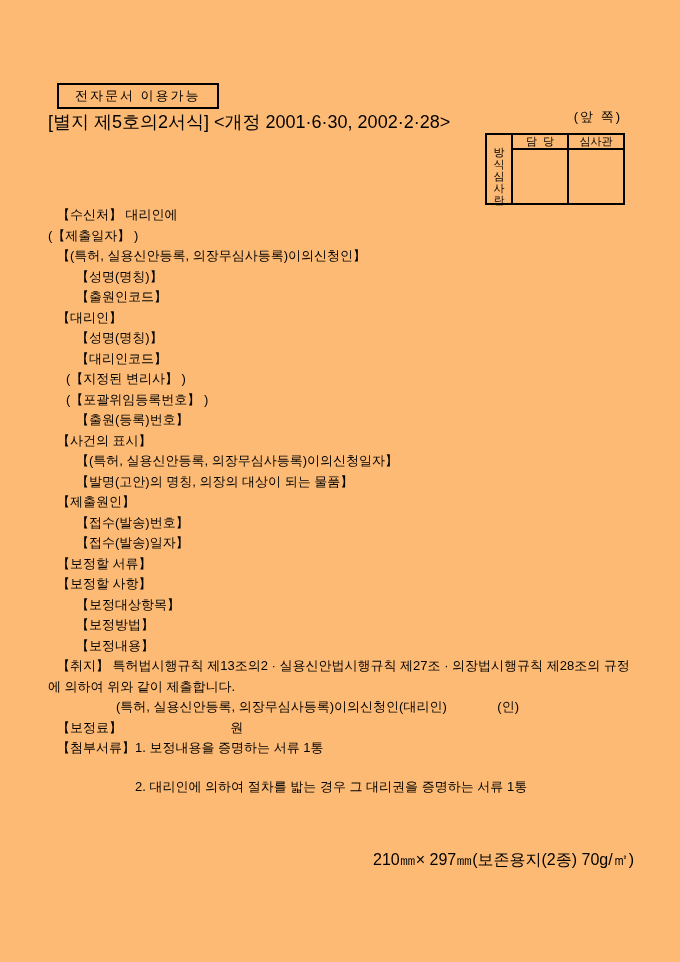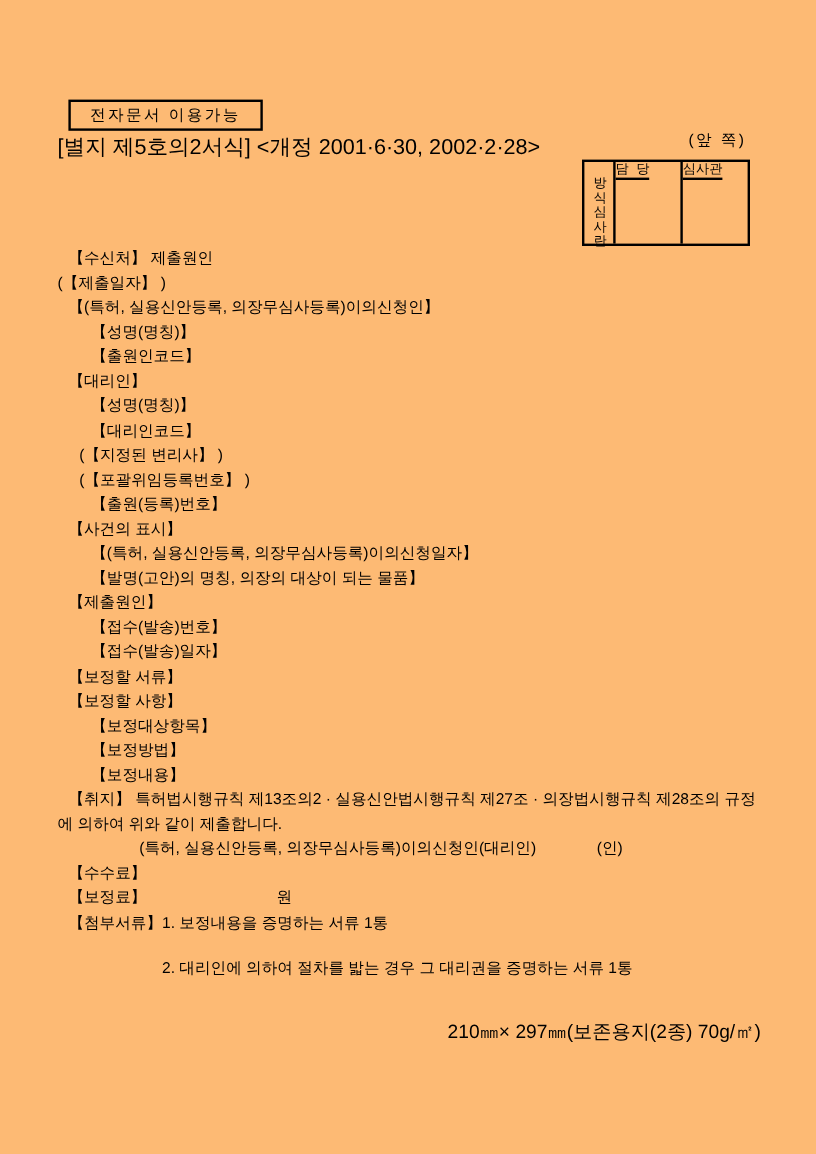--- a/index.html
+++ b/index.html
@@ -27,21 +27,21 @@
     border:2px solid #000;display:flex;box-sizing:border-box;
   }
   .rt-vert{
     width:26px;border-right:2px solid #000;box-sizing:border-box;
     display:flex;align-items:center;justify-content:center;
     font-size:11px;
     writing-mode:vertical-rl;text-orientation:upright;
     letter-spacing:1px;line-height:26px;
   }
   .rt-cols{flex:1;display:flex;}
-  .rt-col{flex:1;display:flex;flex-direction:row;box-sizing:border-box;gap:20px;}
+  .rt-col{flex:1;display:flex;flex-direction:column;box-sizing:border-box;gap:20px;}
   .rt-col.first{border-right:2px solid #000;}
   .rt-head{
     height:15px;border-bottom:2px solid #000;box-sizing:border-box;
     font-size:11px;text-align:center;line-height:13px;white-space:pre;
   }
   .rt-cell{flex:1;}
 
   
   .body-lines{
     position:absolute;left:48px;top:205px;width:610px;
@@ -76,21 +76,21 @@
         <div class="rt-cell"></div>
       </div>
       <div class="rt-col">
         <div class="rt-head">심사관</div>
         <div class="rt-cell"></div>
       </div>
     </div>
   </div>
 
   <div class="body-lines">
-    <div class="line i1">【수신처】 제출원인</div>
+    <div class="line i1">【수신처】 대리인에</div>
     <div class="line i0">(【제출일자】 )</div>
     <div class="line i1">【(특허, 실용신안등록, 의장무심사등록)이의신청인】</div>
     <div class="line i2">【성명(명칭)】</div>
     <div class="line i2">【출원인코드】</div>
     <div class="line i1">【대리인】</div>
     <div class="line i2">【성명(명칭)】</div>
     <div class="line i2">【대리인코드】</div>
     <div class="line i1b">(【지정된 변리사】 )</div>
     <div class="line i1b">(【포괄위임등록번호】 )</div>
     <div class="line i2">【출원(등록)번호】</div>
@@ -101,21 +101,20 @@
     <div class="line i2">【접수(발송)번호】</div>
     <div class="line i2">【접수(발송)일자】</div>
     <div class="line i1">【보정할 서류】</div>
     <div class="line i1">【보정할 사항】</div>
     <div class="line i2">【보정대상항목】</div>
     <div class="line i2">【보정방법】</div>
     <div class="line i2">【보정내용】</div>
     <div class="line i1">【취지】 특허법시행규칙 제13조의2 · 실용신안법시행규칙 제27조 · 의장법시행규칙 제28조의 규정</div>
     <div class="line i0">에 의하여 위와 같이 제출합니다.</div>
     <div class="line isig">(특허, 실용신안등록, 의장무심사등록)이의신청인(대리인)              (인)</div>
-    <div class="line i1">【수수료】</div>
     <div class="line i1">【보정료】                              원</div>
     <div class="line i1">【첨부서류】1. 보정내용을 증명하는 서류 1통</div>
     <div class="line iatt">2. 대리인에 의하여 절차를 밟는 경우 그 대리권을 증명하는 서류 1통</div>
   </div>
 
   <div class="paper-spec">210㎜× 297㎜(보존용지(2종) 70g/㎡)</div>
 
 </div>
 
 </body></html>

